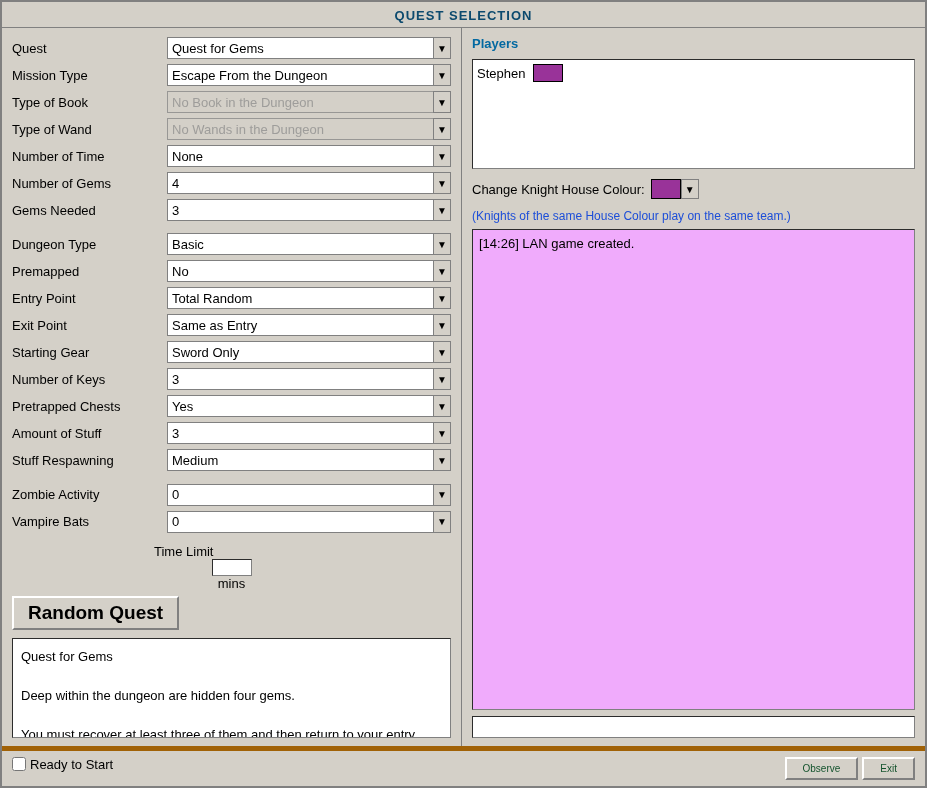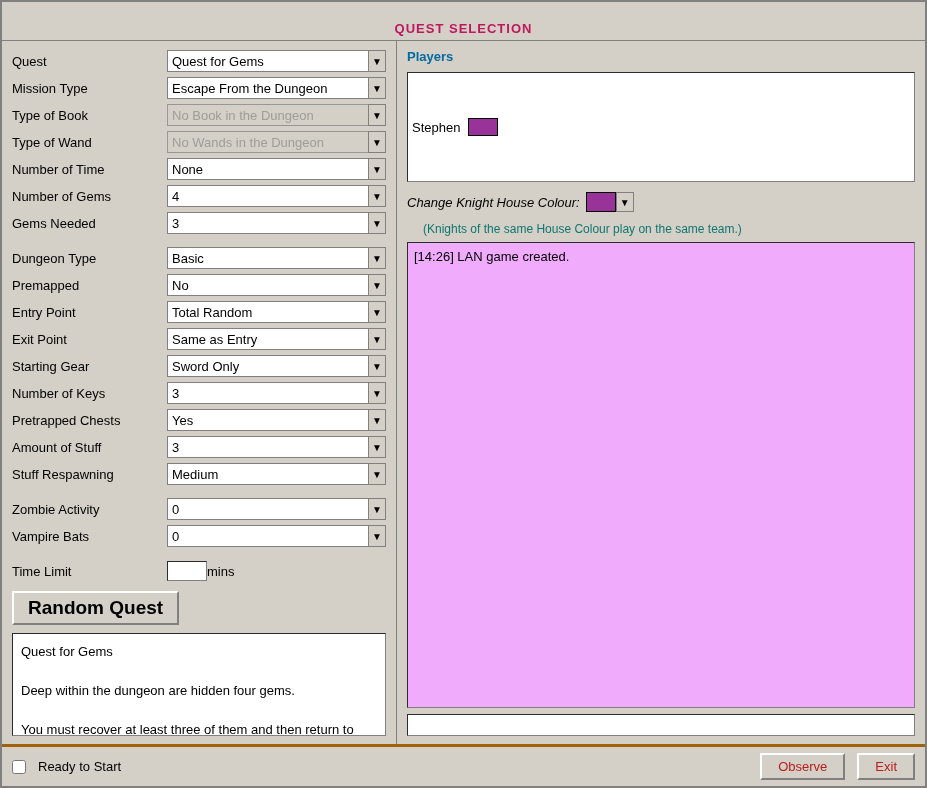--- a/index.html
+++ b/index.html
@@ -15,35 +15,35 @@
       width: 927px;
       height: 788px;
       background: #d4d0c8;
       border: 2px solid #808080;
       display: flex;
       flex-direction: column;
     }
     .title-bar {
       background: #d4d0c8;
       text-align: center;
-      padding: 19px 0 4px 0;
+      padding: 6px 0 4px 0;
       font-weight: bold;
       font-size: 13px;
       letter-spacing: 1px;
-      color: #be185d;
+      color: #0c4a6e;
       border-bottom: 1px solid #808080;
     }
     .content-area {
       display: flex;
       flex: 1;
       overflow: hidden;
     }
     
     .left-panel {
-      width: 395px;
+      width: 460px;
       padding: 8px 10px;
       display: flex;
       flex-direction: column;
       gap: 2px;
       border-right: 1px solid #808080;
     }
     .form-row {
       display: flex;
       align-items: center;
       min-height: 24px;
@@ -91,20 +91,21 @@
       pointer-events: none;
       font-size: 10px;
     }
     .separator {
       height: 6px;
     }
     .time-row {
       display: flex;
       align-items: center;
       min-height: 24px;
+      flex-direction: column;
     }
     .time-input {
       width: 40px;
       height: 20px;
       border: 1px inset #808080;
       background: #fff;
       font-size: 13px;
       padding: 0 2px;
     }
     .time-label {
@@ -147,21 +148,21 @@
       font-weight: bold;
       color: #0369a1;
       margin-bottom: 2px;
     }
     .players-box {
       background: #fff;
       border: 1px inset #808080;
       height: 110px;
       padding: 4px;
       display: flex;
-      align-items: center;
+      align-items: flex-start;
     }
     .player-row {
       display: flex;
       align-items: center;
       gap: 8px;
     }
     .player-name {
       font-size: 13px;
     }
     .player-color-swatch {
@@ -169,21 +170,20 @@
       height: 18px;
       background: #993399;
       border: 1px solid #000;
     }
     .knight-colour-row {
       display: flex;
       align-items: center;
       gap: 6px;
       background: #d4d0c8;
       padding: 4px 0;
-      font-style: italic;
     }
     .knight-colour-label {
       font-size: 13px;
     }
     .colour-swatch-btn {
       display: flex;
       align-items: center;
       gap: 0;
     }
     .colour-swatch {
@@ -198,22 +198,21 @@
       background: #d4d0c8;
       border: 1px solid #808080;
       display: flex;
       align-items: center;
       justify-content: center;
       cursor: pointer;
       font-size: 10px;
     }
     .knight-note {
       font-size: 12px;
-      color: #0f766e;
-      margin-left: 16px;
+      color: #1d4ed8;
     }
     .log-box {
       flex: 1;
       background: #f0abfc;
       border: 1px inset #808080;
       padding: 6px;
       font-size: 13px;
       overflow-y: auto;
     }
     .chat-label {
@@ -223,44 +222,43 @@
       width: 100%;
       height: 22px;
       border: 1px inset #808080;
       background: #fff;
       font-size: 13px;
       padding: 0 4px;
     }
     
     .bottom-bar {
       display: flex;
-      align-items: center;
       padding: 6px 10px;
-      border-top: 3px solid #a16207;
-      background: #d4d0c8;
-      gap: 12px;
+      border-top: 5px solid #a16207;
+      background: #d4d0c8;
+      gap: 4px;
     }
     .ready-checkbox {
       width: 14px;
       height: 14px;
       cursor: pointer;
     }
     .ready-label {
       font-size: 13px;
     }
     .spacer { flex: 1; }
     .bottom-btn {
       padding: 4px 16px;
       background: #d4d0c8;
       border: 2px solid #808080;
       border-top-color: #fff;
       border-left-color: #fff;
-      font-size: 13px;
+      font-size: 10px;
       cursor: pointer;
-      color: #b91c1c;
+      color: #14532d;
     }
   </style>
 </head>
 <body>
 
 <div class="main-window">
 
   <div class="title-bar">
     <span>QUEST SELECTION</span>
   </div>

